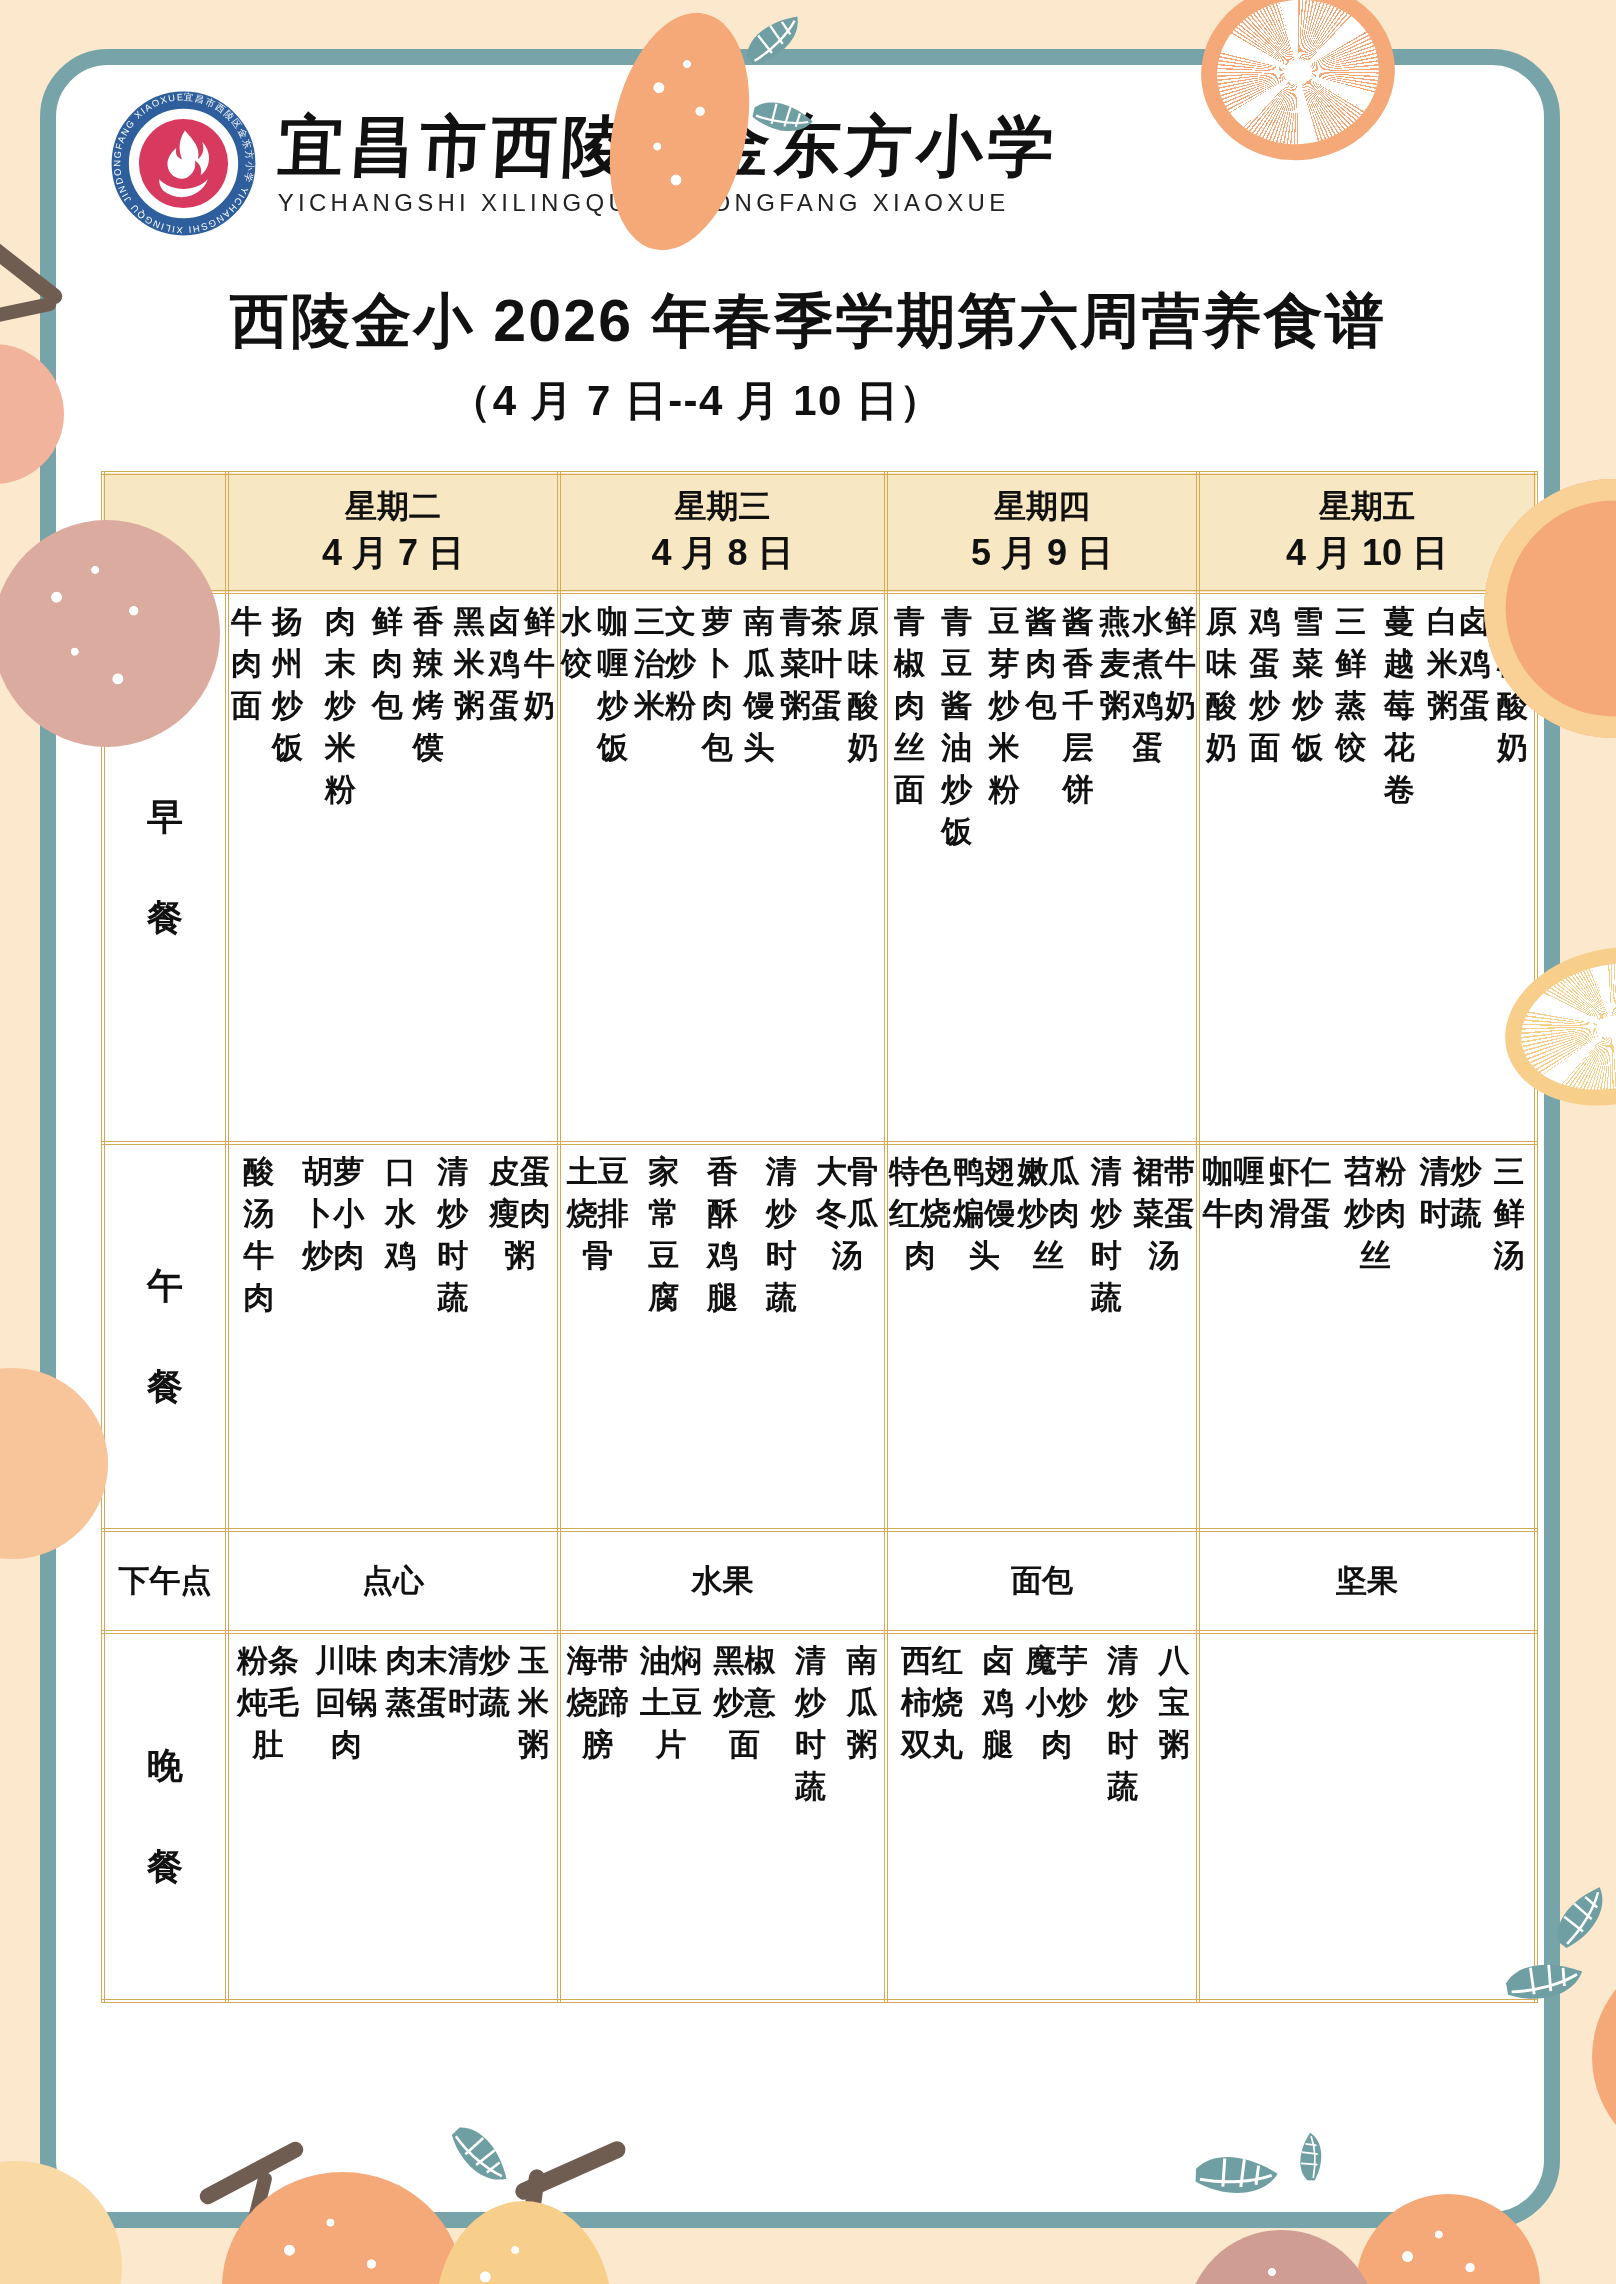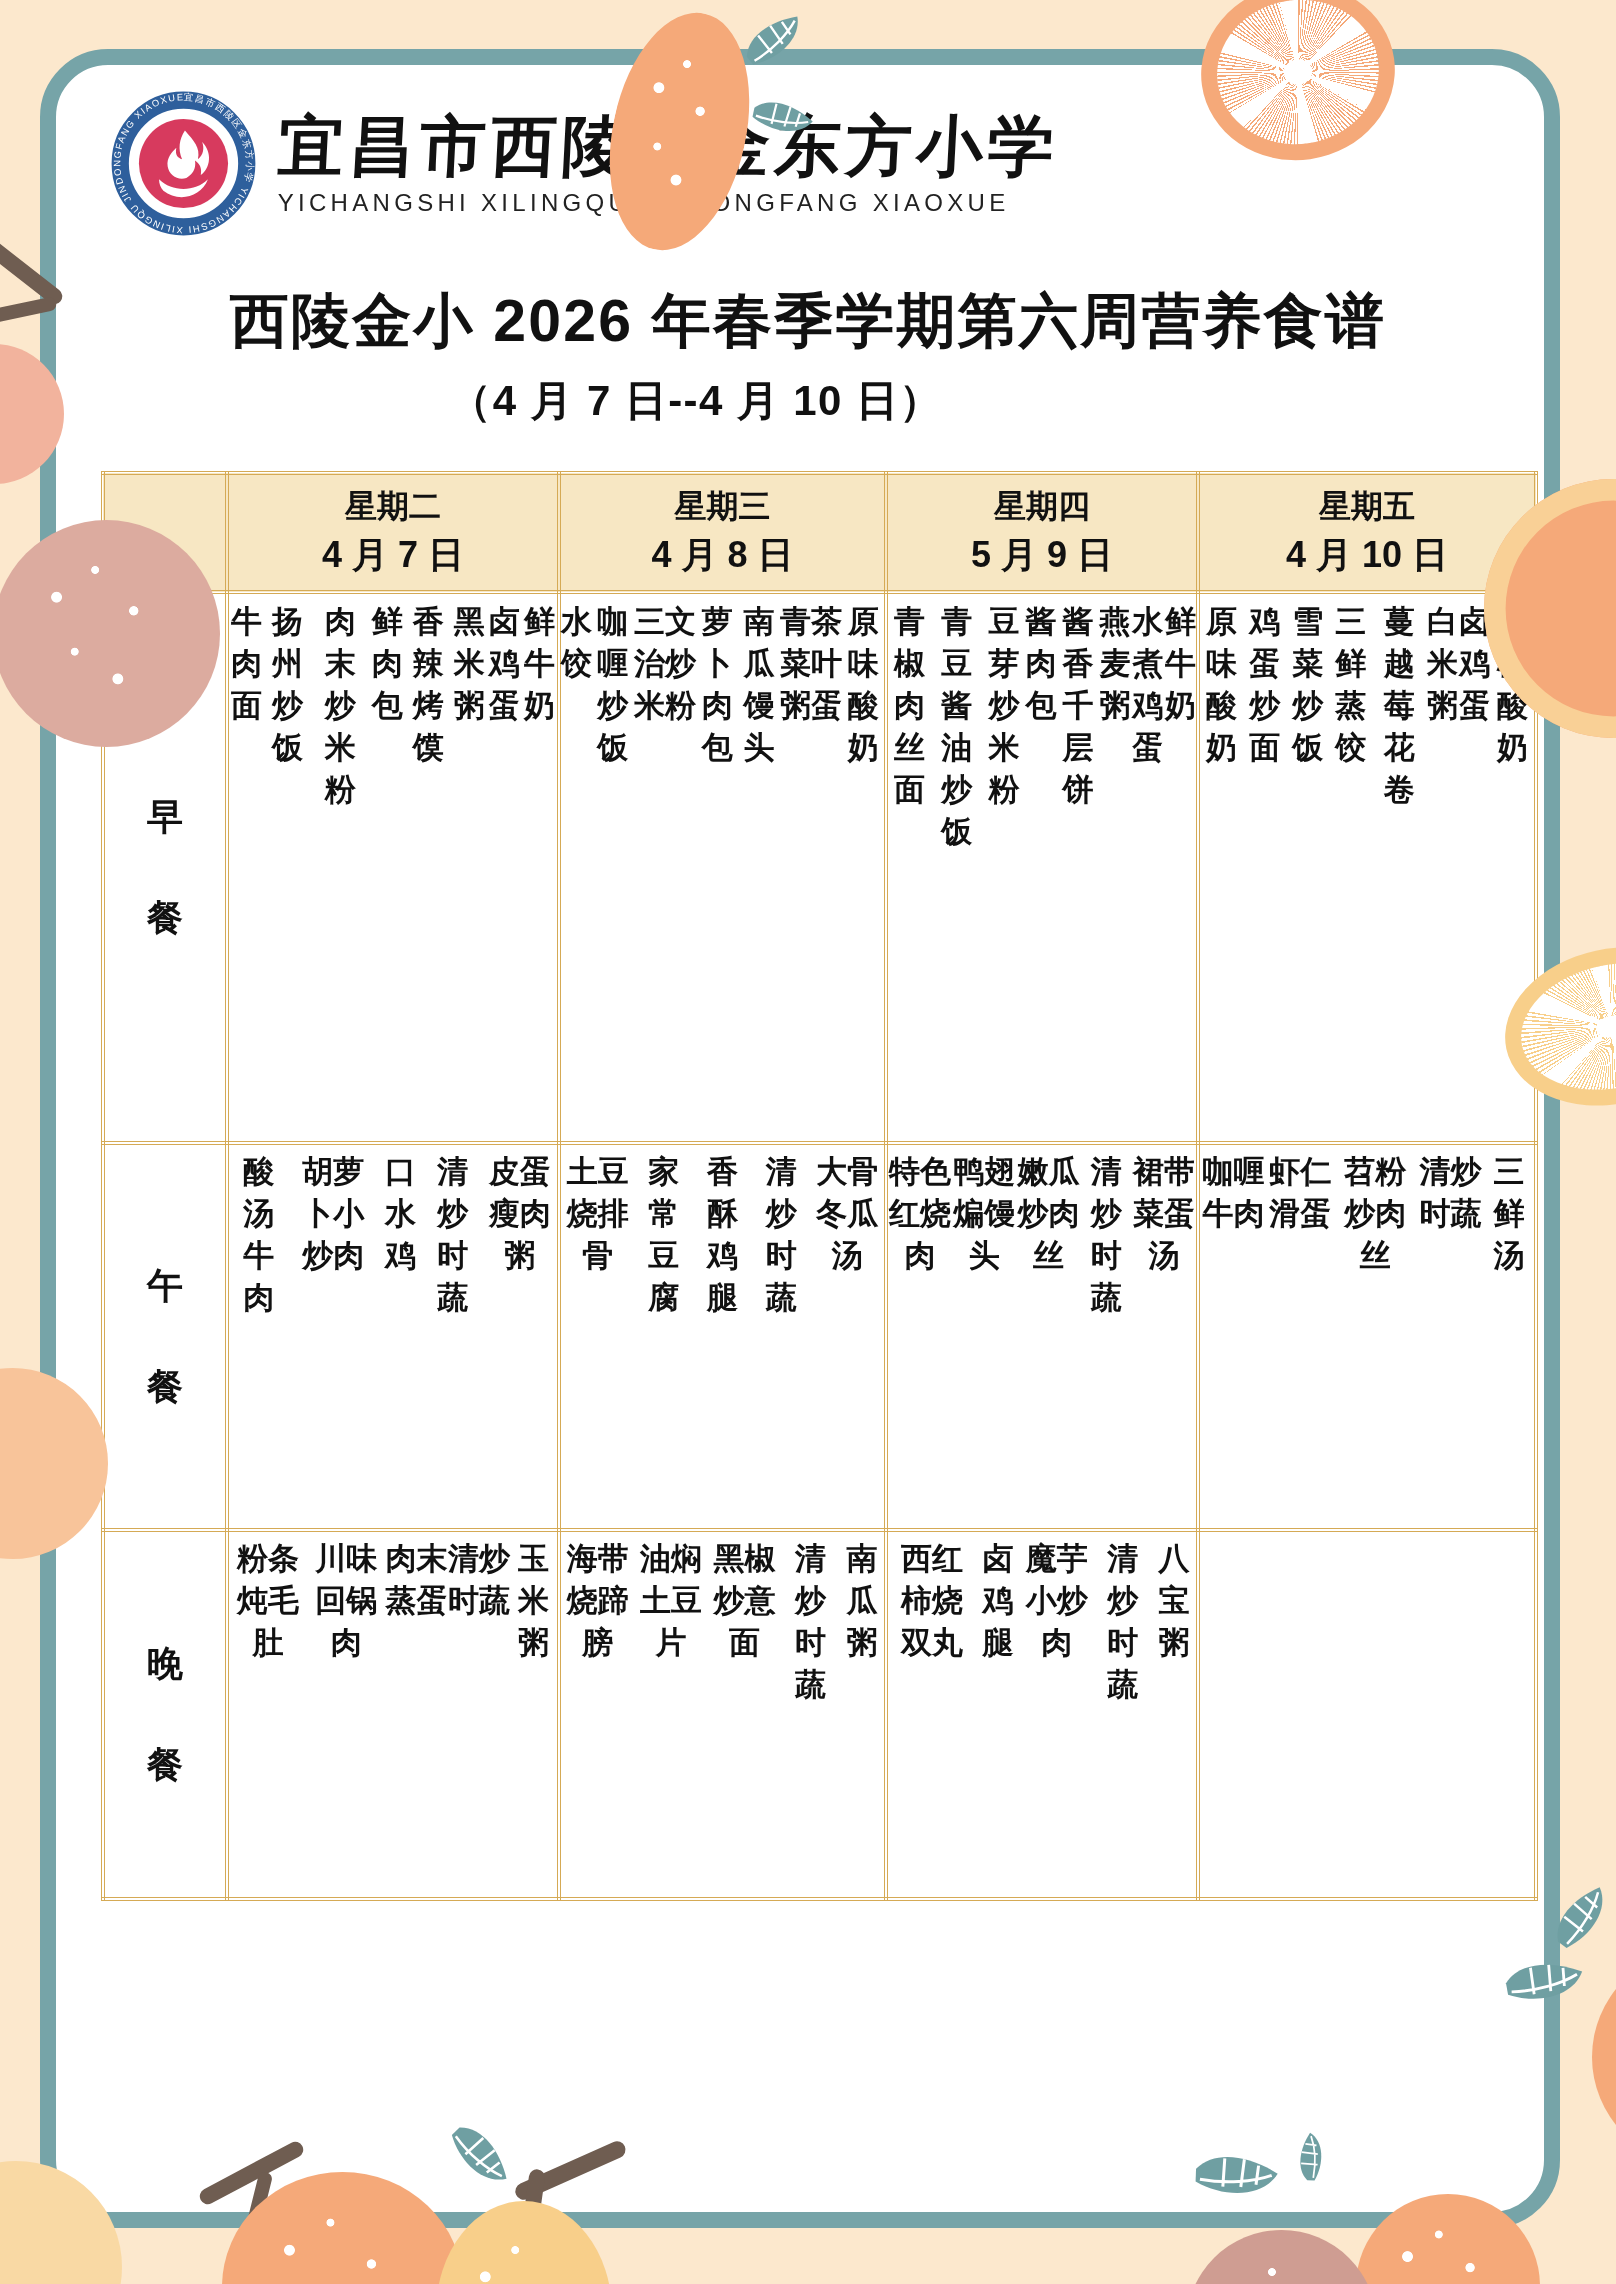--- a/index.html
+++ b/index.html
@@ -52,21 +52,21 @@
     text-align:center; vertical-align:middle;
     font-weight:bold; font-size:31px;
   }
   tr.r-head   { height:119px; }
   tr.r-bf     { height:551px; }
   tr.r-ms     { height:124px; }
   tr.r-lunch  { height:387px; }
   tr.r-as     { height:102px; }
   tr.r-dinner { height:369px; }
   tr.r-head td { background:#f7e7c3; }
-  .hstack { display:flex; flex-direction:column; justify-content:space-between;
+  .hstack { display:flex; flex-direction:column; 
             height:101px; padding:2.9px 0; font-size:32px; }
   .hstack .date { font-size:36px; }
   .stack { display:flex; flex-direction:row; justify-content:space-around; }
   .stack-bf { height:533px; }
   .stack-lunch { height:371px; }
   .stack-dinner { height:353px; }
   .vlabel { display:flex; flex-direction:column; align-items:center; gap:52px;
             font-size:36px; font-weight:bold; }
   .snack-label { font-size:30px; }
 
@@ -334,20 +334,27 @@
           <div class="stack stack-lunch">
             <div class="dish">咖喱牛肉</div>
             <div class="dish">虾仁滑蛋</div>
             <div class="dish">苕粉炒肉丝</div>
             <div class="dish">清炒时蔬</div>
             <div class="dish">三鲜汤</div>
           </div>
         </td>
   </tr>
 
+  <tr class="r-as">
+    <td class="snack-label">下午点</td>
+    <td>点心</td>
+    <td>水果</td>
+    <td>面包</td>
+    <td>坚果</td>
+  </tr>
 
   <tr class="r-dinner">
     <td>
       <div class="vlabel">
             <span>晚</span>
             <span>餐</span>
           </div>
     </td>
     <td>
           <div class="stack stack-dinner">

